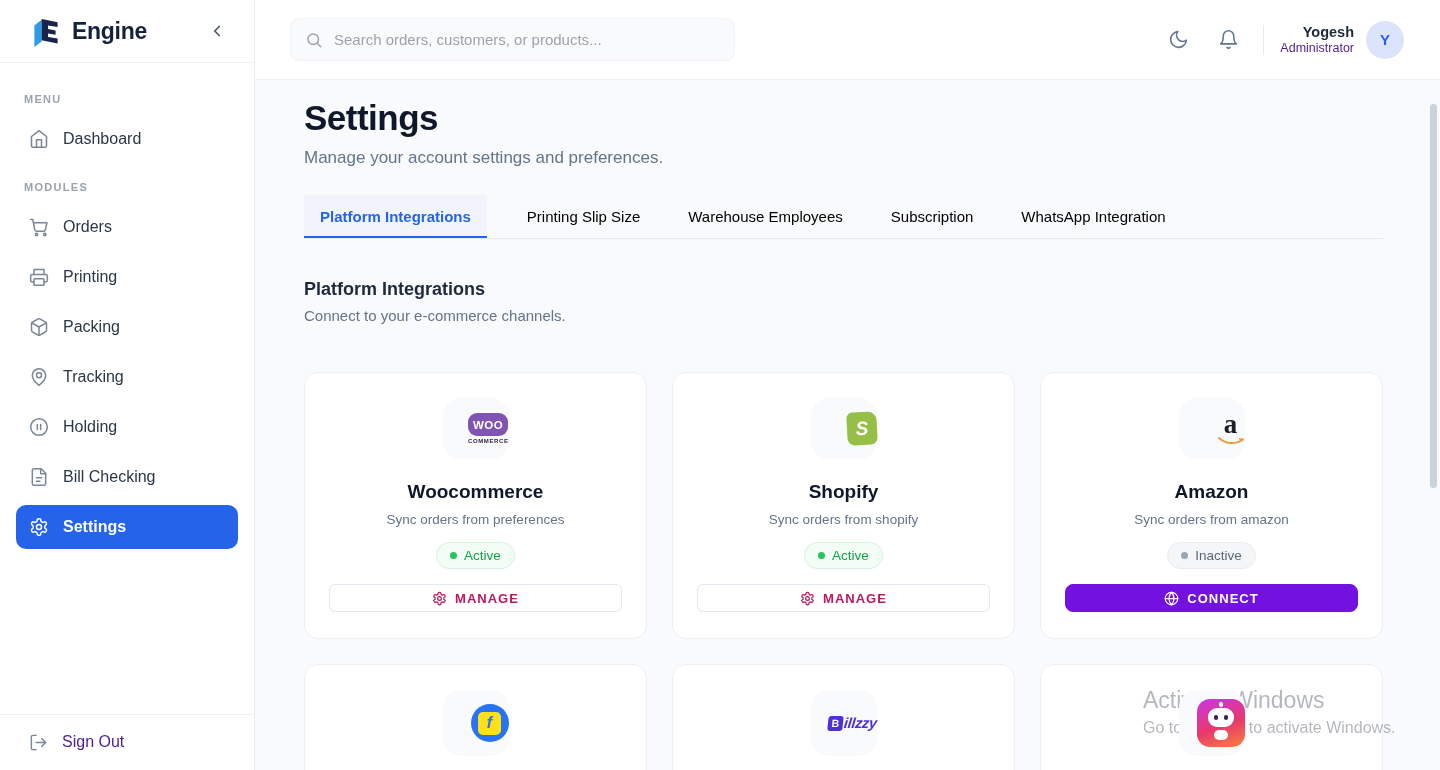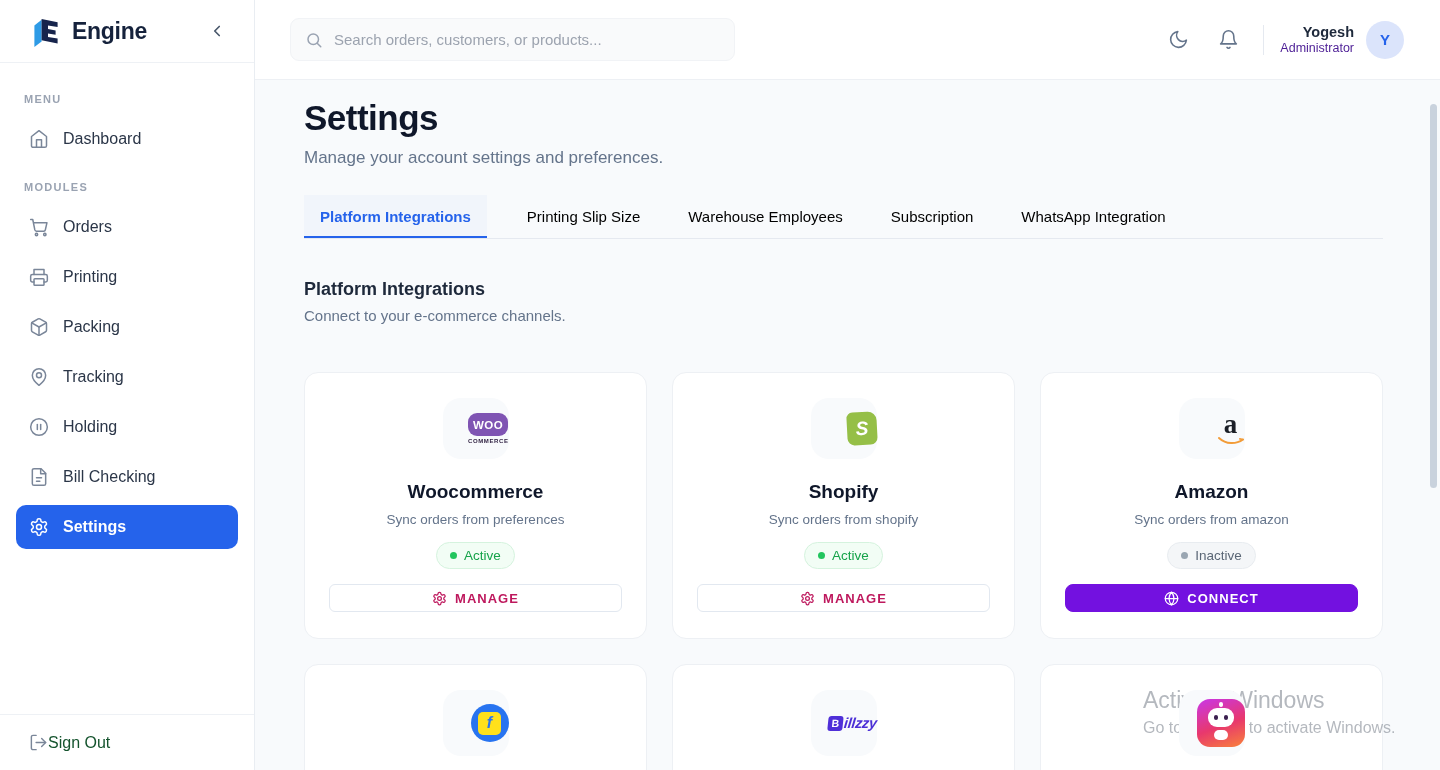--- a/index.html
+++ b/index.html
@@ -10,21 +10,21 @@
   .side-header { height:63px; display:flex; align-items:center; gap:12px; padding:0 28px; border-bottom:1px solid #eef1f5; }
   .brand-name { font-size:23px; font-weight:800; color:#15223c; letter-spacing:-0.3px; }
   .collapse-btn { margin-left:auto; color:#475569; display:flex; align-items:center; cursor:pointer; }
   .side-scroll { flex:1; padding:10px 16px 0; }
   .menu-label { font-size:11px; font-weight:700; color:#9aa3b2; letter-spacing:1.3px; margin:20px 8px 12px; }
   .nav-item { height:44px; display:flex; align-items:center; gap:14px; padding:0 13px; border-radius:10px; color:#2b3648; font-size:16px; margin-bottom:6px; cursor:pointer; }
   .nav-item .nav-ic { color:#7a8699; display:flex; }
   .nav-item.active { background:#2563eb; color:#ffffff; font-weight:700; }
   .nav-item.active .nav-ic { color:#ffffff; }
   .side-footer { border-top:1px solid #eef1f5; padding:0 16px; height:56px; display:flex; align-items:center; }
-  .signout { display:flex; align-items:center; padding:0 13px; color:#14532d; font-size:16px; cursor:pointer; width:100%; }
+  .signout { display:flex; gap:14px; padding:0 13px; color:#4c1d95; font-size:16px; cursor:pointer; width:100%; }
   .signout .nav-ic { color:#7a8699; display:flex; }
 
   
   .topbar { position:fixed; left:255px; right:0; top:0; height:80px; background:#ffffff; border-bottom:1px solid #edf0f4; display:flex; align-items:center; padding:0 36px 0 35px; z-index:15;gap:32px; }
   .searchbox { width:445px; height:43px; background:#f9fafb; border:1px solid #f1f3f6; border-radius:9px; display:flex; align-items:center; gap:11px; padding:0 14px; }
   .searchbox .s-ic { color:#9aa3b2; display:flex; }
   .search-input { border:none; outline:none; background:transparent; flex:1; font-size:15px; color:#334155; font-family:"Liberation Sans", sans-serif; }
   .search-input::placeholder { color:#9ca3af; }
   .top-right { margin-left:auto; display:flex; align-items:center; }
   .icon-btn { width:38px; height:38px; display:flex; align-items:center; justify-content:center; color:#64748b; border-radius:8px; cursor:pointer; }

